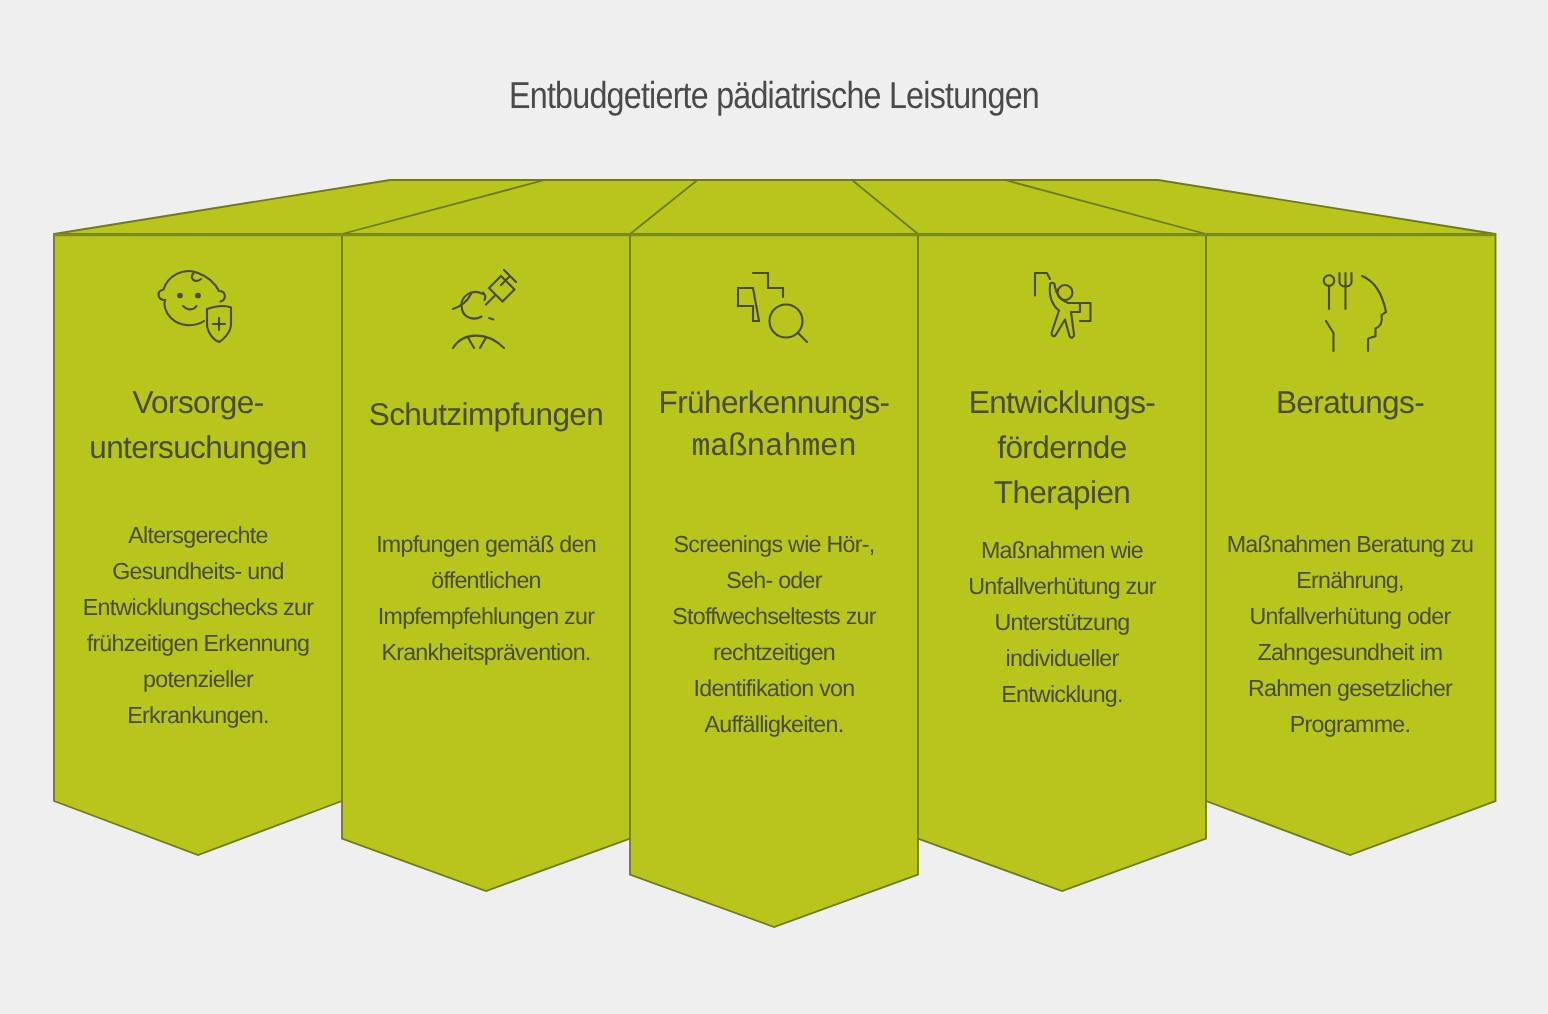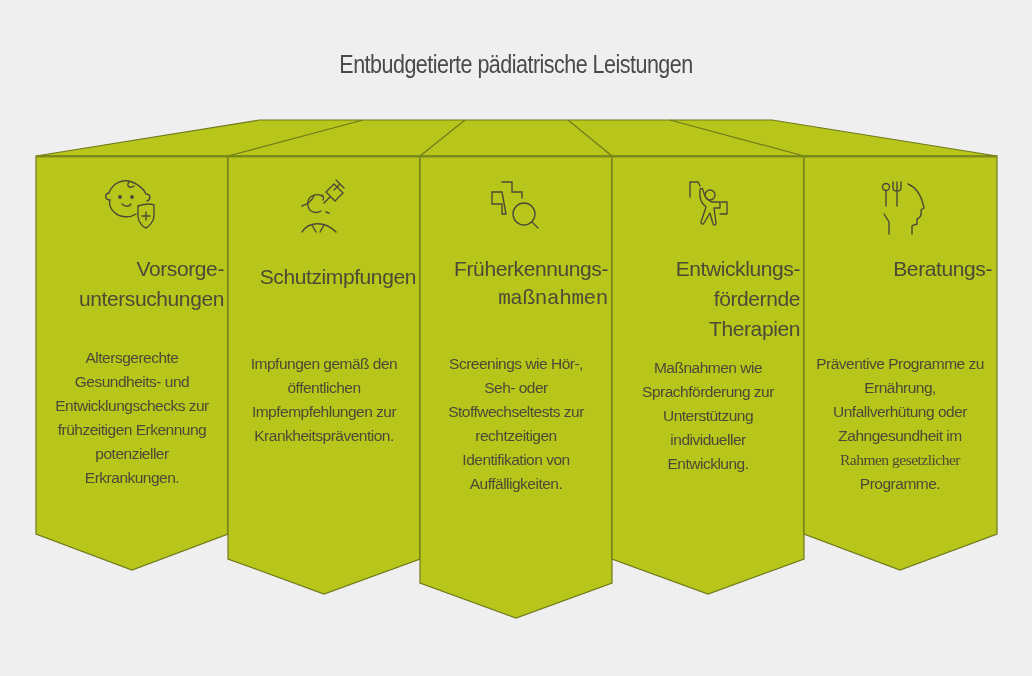--- a/index.html
+++ b/index.html
@@ -11,21 +11,21 @@
   #shapes { position: absolute; left: 0; top: 0; }
   .title {
     position: absolute; left: 0; top: 50px; width: 1032px; text-align: center;
     font-size: 25px; color: #4a4a4a; letter-spacing: -0.6px;
     transform: scaleX(0.86); transform-origin: 516px 0;
   }
   .col { position: absolute; top: 170px; width: 192px; }
   .icon { position: absolute; left: 0; width: 192px; height: 72px; top: 0; }
   .icon svg { display: block; margin: 0 auto; }
   .heading {
-    position: absolute; left: 4px; right: 4px; text-align: right;
+    position: absolute; left: 4px; right: 4px; text-align: center;
     font-size: 21px; line-height: 30px; color: #4b4b35;
     letter-spacing: -0.4px;
   }
   .desc {
     position: absolute; left: 2px; right: 2px; text-align: center;
     font-size: 15.5px; line-height: 24px; color: #4b4b35;
     letter-spacing: -0.5px;
   }
   .line { display: block; white-space: nowrap; }
 </style>
@@ -133,41 +133,41 @@
       <path d="M49 32 L55 32 L55 44 L48 44"></path>
     </svg>
   </div>
   <div class="heading" style="top:84px;">
     <span class="line" style="display: block; transform-origin: center center;">Entwicklungs-</span>
     <span class="line" style="display: block; transform-origin: center center;">fördernde</span>
     <span class="line" style="display: block; transform-origin: center center;">Therapien</span>
   </div>
   <div class="desc" style="top:186px;">
     <span class="line" style="display: block; transform-origin: center center;">Maßnahmen wie</span>
-    <span class="line" style="display: block; transform-origin: center center;">Sprachförderung zur</span>
+    <span class="line" style="display: block; transform-origin: center center;">Unfallverhütung zur</span>
     <span class="line" style="display: block; transform-origin: center center;">Unterstützung</span>
     <span class="line" style="display: block; transform-origin: center center;">individueller</span>
     <span class="line" style="display: block; transform-origin: center center;">Entwicklung.</span>
   </div>
 </div>
 
 <div class="col" style="left:804px;">
   <div class="icon">
     <svg width="72" height="72" viewBox="0 0 72 72" fill="none" stroke="#4b4b35" stroke-width="1.4" stroke-linecap="round">
       <circle cx="22" cy="17" r="3.5"></circle>
       <path d="M22 21 L22 36"></path>
       <path d="M33 12 L33 36 M29 12 L29 18 C29 22 37 22 37 18 L37 12"></path>
       <path d="M44 14 C54 18 58 28 60 38 L57 40 C58 46 56 48 53 49 L53 54 C51 55 49 55 48 56 L48 64"></path>
       <path d="M20 44 L25 52 L25 64"></path>
     </svg>
   </div>
   <div class="heading" style="top:84px;">
     <span class="line" style="display: block; transform-origin: center center;">Beratungs-</span>
   </div>
   <div class="desc" style="top:182px;">
-    <span class="line" style="display: block; transform-origin: center center;">Präventive Programme zu</span>
+    <span class="line" style="display: block; transform-origin: center center;">Maßnahmen Beratung zu</span>
     <span class="line" style="display: block; transform-origin: center center;">Ernährung,</span>
     <span class="line" style="display: block; transform-origin: center center;">Unfallverhütung oder</span>
     <span class="line" style="display: block; transform-origin: center center;">Zahngesundheit im</span>
-    <span class="line" style="display: block; transform-origin: center center; font-family: Liberation Serif, serif;">Rahmen gesetzlicher</span>
+    <span class="line" style="display: block; transform-origin: center center;">Rahmen gesetzlicher</span>
     <span class="line" style="display: block; transform-origin: center center;">Programme.</span>
   </div>
 </div>
 
 </body></html>

